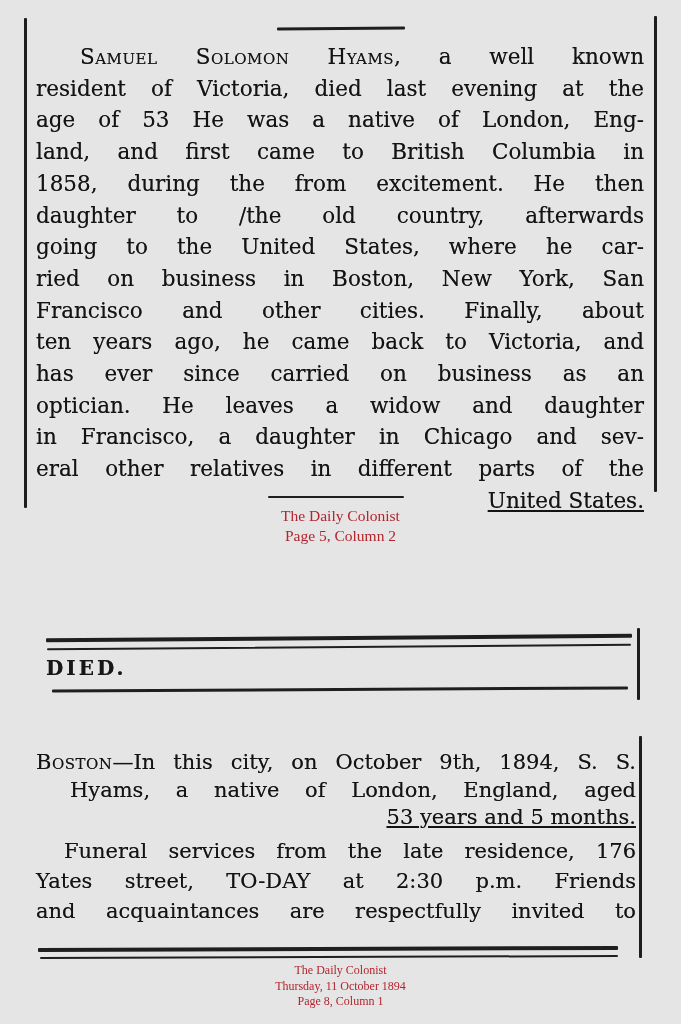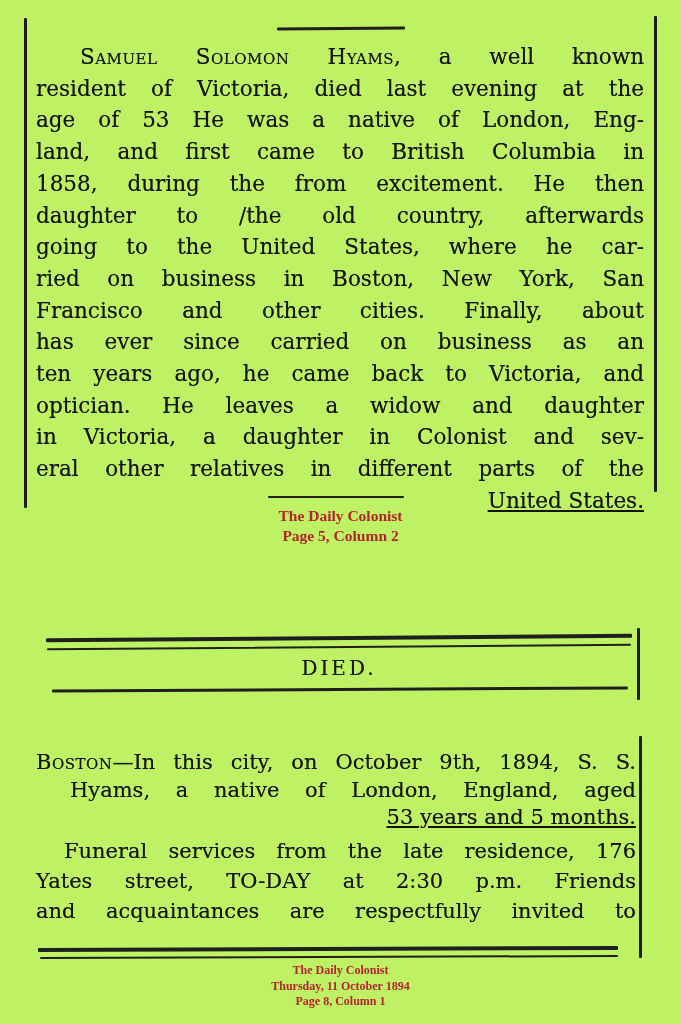--- a/index.html
+++ b/index.html
@@ -3,46 +3,46 @@
 <meta charset="utf-8">
 <style>
   * { margin: 0; padding: 0; box-sizing: border-box; }
   html, body { background: #ffffff; }
   body {
     width: 681px; height: 1024px;
     font-family: "DejaVu Serif", serif;
     position: relative; overflow: hidden;
     color: #151515;
   }
-  .scan { position: absolute; inset: 0; background: #bef264; }
+  .scan { position: absolute; inset: 0; background: #e5e5e5; }
 
   
   .vrule { position: absolute; background: #1d1d1d; border-radius: 1px; }
   .hrule { position: absolute; background: #1f1f1f; border-radius: 1px; }
 
   
   .article1 {
     position: absolute; left: 36px; top: 41px; width: 608px;
     font-size: 21.5px; line-height: 31.7px; color: #131313;
     text-shadow: 0 0 0.5px rgba(10,10,10,0.55);
   }
   .jline { text-align: justify; text-align-last: justify; text-justify: inter-word; white-space: normal; }
   .lline { text-align: right; text-decoration: underline; }
   .indent1 { padding-left: 44px; }
   .smallcaps { font-variant: small-caps; letter-spacing: 0.5px; }
 
   
-  .caption { position: absolute; left: 0; width: 681px; text-align: center; font-family: "Liberation Serif", serif; font-weight: bold; }
+  .caption { position: absolute; left: 0; width: 681px; text-align: center; font-family: "Liberation Serif", serif; font-weight: normal; }
   .caption1 { top: 506px; font-size: 15.5px; line-height: 20px; }
   .caption2 { top: 963px; font-size: 12px; line-height: 15.5px; }
 
   
   .died-head {
     position: absolute; left: 46px; top: 656px; width: 586px;
-    text-align: center; font-size: 20px; font-weight: normal;
+    text-align: left; font-size: 20px; font-weight: bold;
     letter-spacing: 3px; color: #171717;
     text-shadow: 0 0 0.6px rgba(10,10,10,0.6);
   }
   .article2 {
     position: absolute; left: 36px; top: 749px; width: 600px;
     font-size: 21px; color: #131313;
     text-shadow: 0 0 0.5px rgba(10,10,10,0.55);
   }
   .entry { line-height: 27.5px; }
   .hang { padding-left: 34px; }
@@ -61,24 +61,24 @@
   <div class="article1">
     <div class="jline indent1"><span class="smallcaps">Samuel Solomon Hyams</span><span>, a well known</span></div>
     <div class="jline">resident of Victoria, died last evening at the</div>
     <div class="jline">age of 53  He was a native of London, Eng-</div>
     <div class="jline">land, and first came to British Columbia in</div>
     <div class="jline">1858, during the from excitement.  He then</div>
     <div class="jline">daughter to /the old country, afterwards</div>
     <div class="jline">going to the United States, where he car-</div>
     <div class="jline">ried on business in Boston, New York, San</div>
     <div class="jline">Francisco and other cities.  Finally, about</div>
+    <div class="jline">ten years ago, he came back to Victoria, and</div>
     <div class="jline">has ever since carried on business as an</div>
-    <div class="jline">ten years ago, he came back to Victoria, and</div>
     <div class="jline">optician.  He leaves a widow and daughter</div>
-    <div class="jline">in Victoria, a daughter in Colonist and sev-</div>
+    <div class="jline">in Francisco, a daughter in Chicago and sev-</div>
     <div class="jline">eral other relatives in different parts of the</div>
     <div class="lline">United States.</div>
   </div>
 
   <div class="hrule" style="left:268px; top:496px; width:136px; height:2px;"></div>
 
   <div class="caption caption1" style="color:#b3242e;">
     <div>The Daily Colonist</div>
     <div>Page 5, Column 2</div>
   </div>

